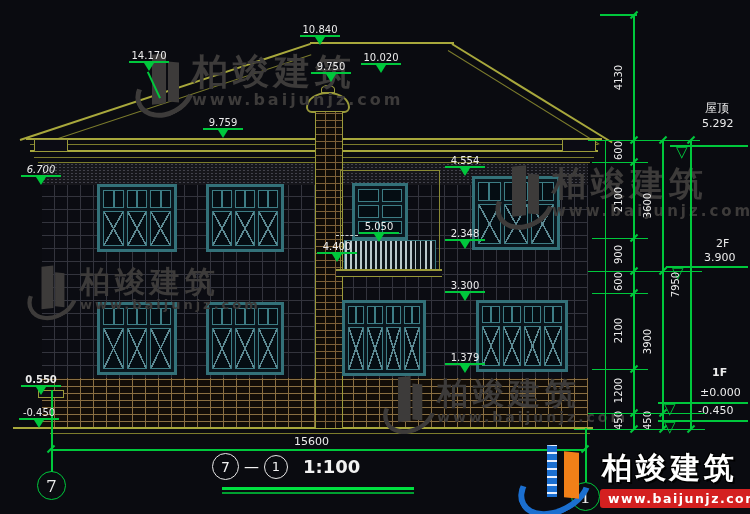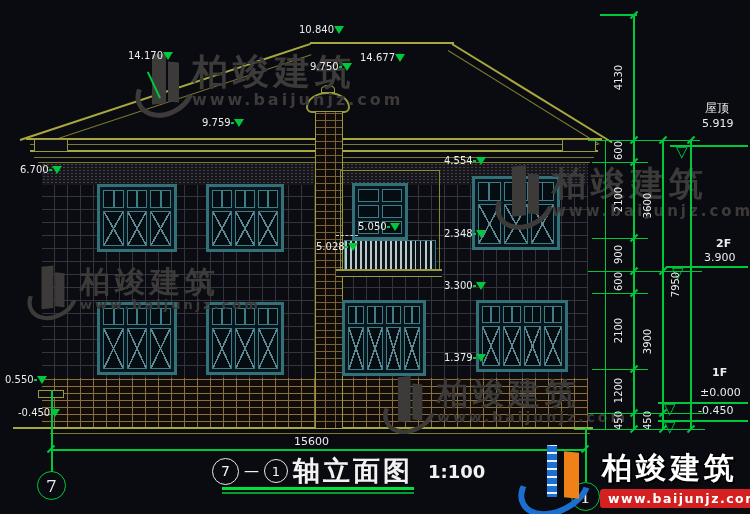--- a/index.html
+++ b/index.html
@@ -34,21 +34,21 @@
     linear-gradient(to top right,transparent calc(50% - 0.8px),#5d8a93 calc(50% - 0.8px),#5d8a93 calc(50% + 0.8px),transparent calc(50% + 0.8px)),
     linear-gradient(to bottom right,transparent calc(50% - 0.8px),#5d8a93 calc(50% - 0.8px),#5d8a93 calc(50% + 0.8px),transparent calc(50% + 0.8px));}
   .rail{position:absolute;z-index:2;border:1px solid #3a7a80;
     background:repeating-linear-gradient(90deg,#b9c9cc 0 1.5px,#0c1419 1.5px 5px);}
   
   .gl{position:absolute;background:#00c83c;z-index:4;}
   .gt{position:absolute;width:10px;height:2px;background:#00c83c;transform:rotate(-45deg);z-index:4;}
   .wt{position:absolute;color:#ececec;font-size:11px;line-height:12px;white-space:nowrap;z-index:4;}
   .vdt{position:absolute;width:64px;height:13px;display:flex;align-items:center;justify-content:center;
        color:#ececec;font-size:10px;transform:rotate(-90deg);z-index:4;}
-  .lvl{position:absolute;width:42px;display:flex;flex-direction:row;align-items:center;z-index:4;}
+  .lvl{position:absolute;width:42px;display:flex;flex-direction:column;align-items:center;z-index:4;}
   .lt{color:#ececec;font-size:10px;line-height:11px;white-space:nowrap;}
   .lbar{width:40px;height:2px;background:#00c83c;}
   .ltri{width:0;height:0;border-left:5px solid transparent;border-right:5px solid transparent;
         border-top:8px solid #00c83c;}
   .triO{position:absolute;color:#00c83c;font-size:15px;line-height:13px;z-index:4;}
   .triO::before{content:"▽";}
   .bubble{position:absolute;border:1.5px solid #00c83c;border-radius:50%;display:flex;align-items:center;
         justify-content:center;color:#eee;font-family:"DejaVu Serif","Liberation Serif",serif;z-index:3;}
   
   .wm{position:absolute;display:flex;align-items:center;gap:8px;z-index:3;color:#3d3b3a;}
@@ -152,25 +152,25 @@
         <div class="tw1"></div>
         <div class="tw2"></div>
       </div>
     <div class="txt">
         <div class="brand" style="font-size:31px;">柏竣建筑</div>
       <div class="url" style="font-size:14px;">www.baijunjz.com</div>
       </div>
   </div>
 
   <div class="wt" style="left:705px;top:102px;font-size:12px;">屋顶</div>
-  <div class="wt" style="left:702px;top:118px;">5.919</div>
+  <div class="wt" style="left:702px;top:118px;">5.292</div>
   <div class="gl" style="left:670px;top:145px;width:78px;height:2px;"></div>
   <div class="triO" style="left:676px;top:146px;"></div>
 
-  <div class="wt" style="left:716px;top:238px;font-weight:bold;text-align:right;">2F</div>
+  <div class="wt" style="left:716px;top:238px;font-weight:normal;text-align:right;">2F</div>
   <div class="wt" style="left:704px;top:252px;">3.900</div>
   <div class="gl" style="left:666px;top:266px;width:82px;height:2px;"></div>
   <div class="triO" style="left:672px;top:267px;"></div>
 
   <div class="wt" style="left:712px;top:367px;font-weight:bold;">1F</div>
   <div class="wt" style="left:700px;top:387px;">±0.000</div>
   <div class="gl" style="left:658px;top:402px;width:90px;height:2px;"></div>
   <div class="triO" style="left:664px;top:403px;"></div>
   <div class="wt" style="left:698px;top:405px;">-0.450</div>
   <div class="gl" style="left:658px;top:420px;width:90px;height:2px;"></div>
@@ -186,21 +186,20 @@
   <div class="gt" style="left:580px;top:448px;"></div>
   <div class="wt" style="left:294px;top:436px;">15600</div>
 
   <div class="bubble" style="left:37px;top:471px;width:27px;height:27px;font-size:17px;">7</div>
   <div class="bubble" style="left:571px;top:482px;width:27px;height:27px;font-size:17px;">1</div>
 
   <div class="tb" style="left:212px;top:453px;">
     <div class="tbc" style="width:25px;height:25px;font-size:14px;">7</div>
     <div style="font-size:15px;">—</div>
     <div class="tbc" style="width:22px;height:22px;font-size:13px;">1</div>
-    <div class="tbt">轴立面图</div>
     <div class="tbs">1:100</div>
   </div>
   <div class="abs" style="left:222px;top:487px;width:192px;height:3px;background:#00e040;z-index:4;"></div>
   <div class="abs" style="left:222px;top:492px;width:192px;height:1.5px;background:#00a030;z-index:4;"></div>
 
   <div class="fb" style="left:524px;top:440px;width:76px;height:70px;">
     <div class="swB"></div>
       <div class="t1"></div>
       <div class="t2"></div>
   </div>
@@ -330,70 +329,70 @@
         <div class="lt">10.840</div>
         <div class="lbar"></div>
         <div class="ltri"></div>
       </div>
       <div class="lvl" style="left: 128px; top: 50px;">
         <div class="lt">14.170</div>
         <div class="lbar"></div>
         <div class="ltri"></div>
       </div>
       <div class="lvl" style="left: 360px; top: 52px;">
-        <div class="lt">14.677</div>
+        <div class="lt">10.020</div>
         <div class="lbar"></div>
         <div class="ltri"></div>
       </div>
       <div class="lvl" style="left: 310px; top: 61px;">
         <div class="lt">9.750</div>
         <div class="lbar"></div>
         <div class="ltri"></div>
       </div>
       <div class="lvl" style="left: 202px; top: 117px;">
         <div class="lt">9.759</div>
         <div class="lbar"></div>
         <div class="ltri"></div>
       </div>
       <div class="lvl" style="left: 444px; top: 155px;">
         <div class="lt">4.554</div>
         <div class="lbar"></div>
         <div class="ltri"></div>
       </div>
-      <div class="lvl" style="left: 20px; top: 164px;">
+      <div class="lvl" style="left: 20px; top: 164px; font-style: italic;">
         <div class="lt">6.700</div>
         <div class="lbar"></div>
         <div class="ltri"></div>
       </div>
       <div class="lvl" style="left: 358px; top: 221px;">
         <div class="lt">5.050</div>
         <div class="lbar"></div>
         <div class="ltri"></div>
       </div>
       <div class="lvl" style="left: 444px; top: 228px;">
         <div class="lt">2.348</div>
         <div class="lbar"></div>
         <div class="ltri"></div>
       </div>
       <div class="lvl" style="left: 316px; top: 241px;">
-        <div class="lt">5.028</div>
+        <div class="lt">4.400</div>
         <div class="lbar"></div>
         <div class="ltri"></div>
       </div>
       <div class="lvl" style="left: 444px; top: 280px;">
         <div class="lt">3.300</div>
         <div class="lbar"></div>
         <div class="ltri"></div>
       </div>
       <div class="lvl" style="left: 444px; top: 352px;">
         <div class="lt">1.379</div>
         <div class="lbar"></div>
         <div class="ltri"></div>
       </div>
-      <div class="lvl" style="left: 5px; top: 374px;">
+      <div class="lvl" style="left: 20px; top: 374px; font-weight: bold;">
         <div class="lt">0.550</div>
         <div class="lbar"></div>
         <div class="ltri"></div>
       </div>
       <div class="lvl" style="left: 18px; top: 407px;">
         <div class="lt">-0.450</div>
         <div class="lbar"></div>
         <div class="ltri"></div>
       </div>
       <div class="gl" style="left: 633px; top: 15px; width: 1.5px; height: 414px;"></div>

